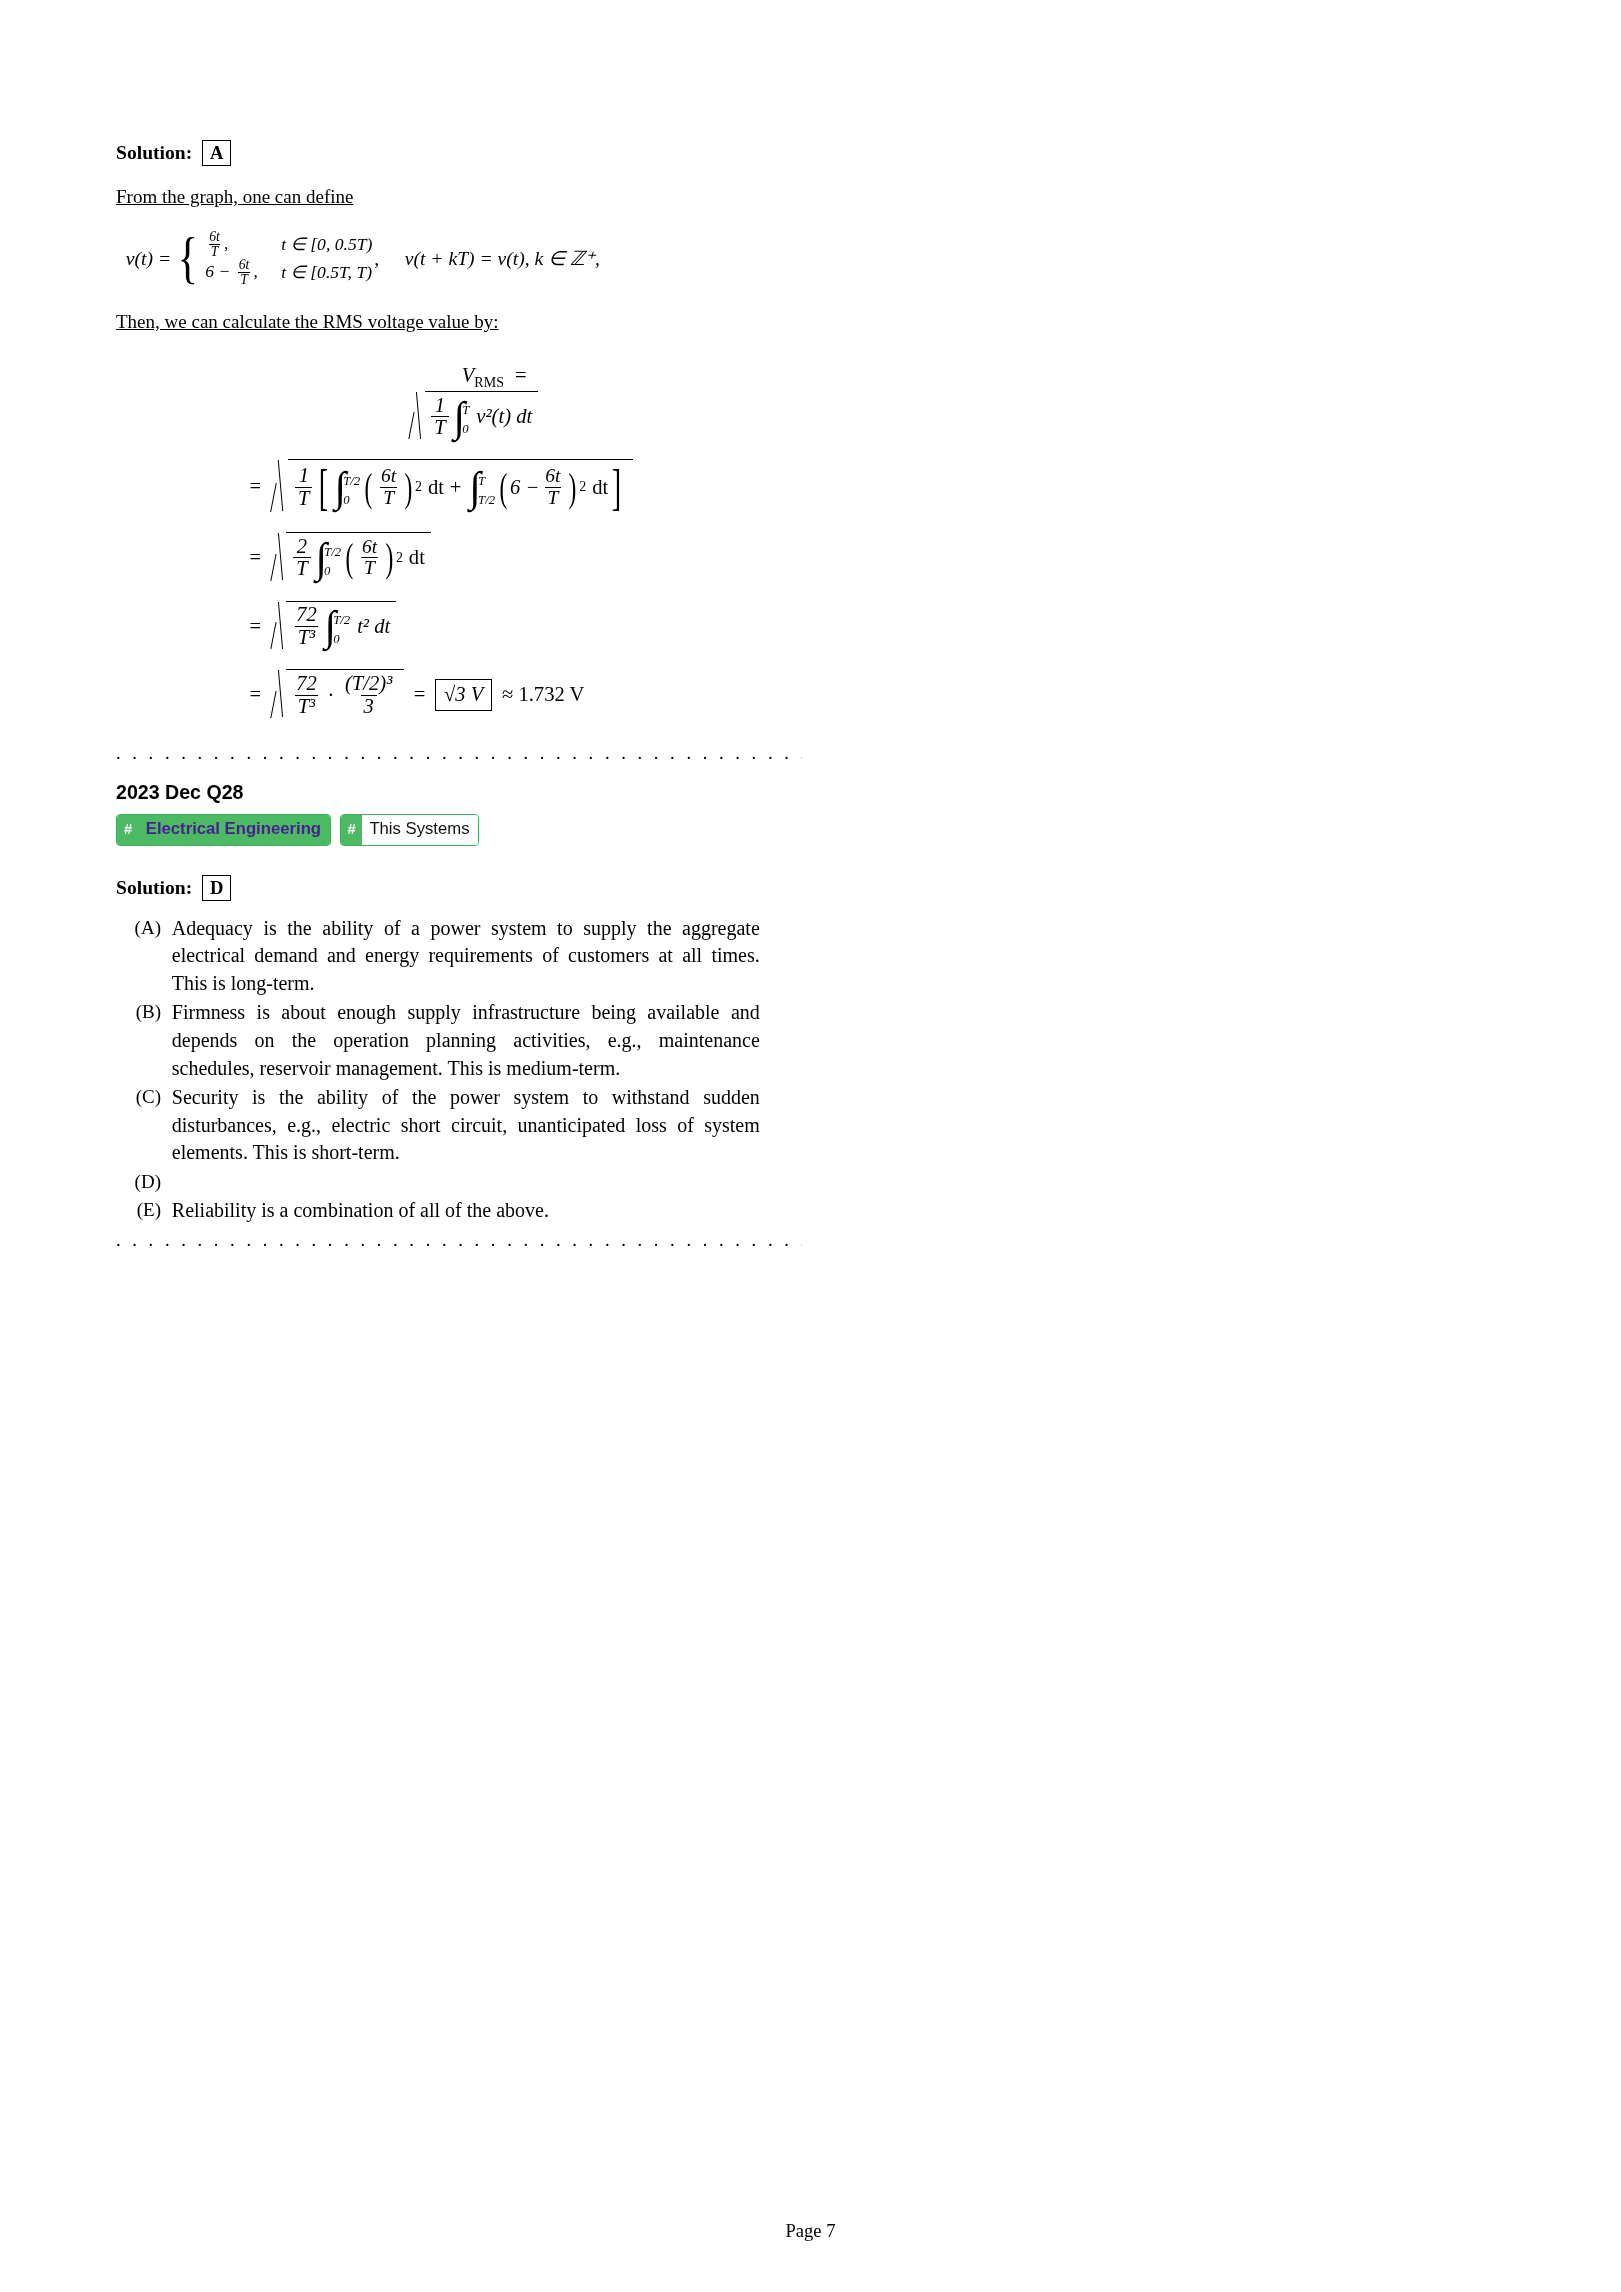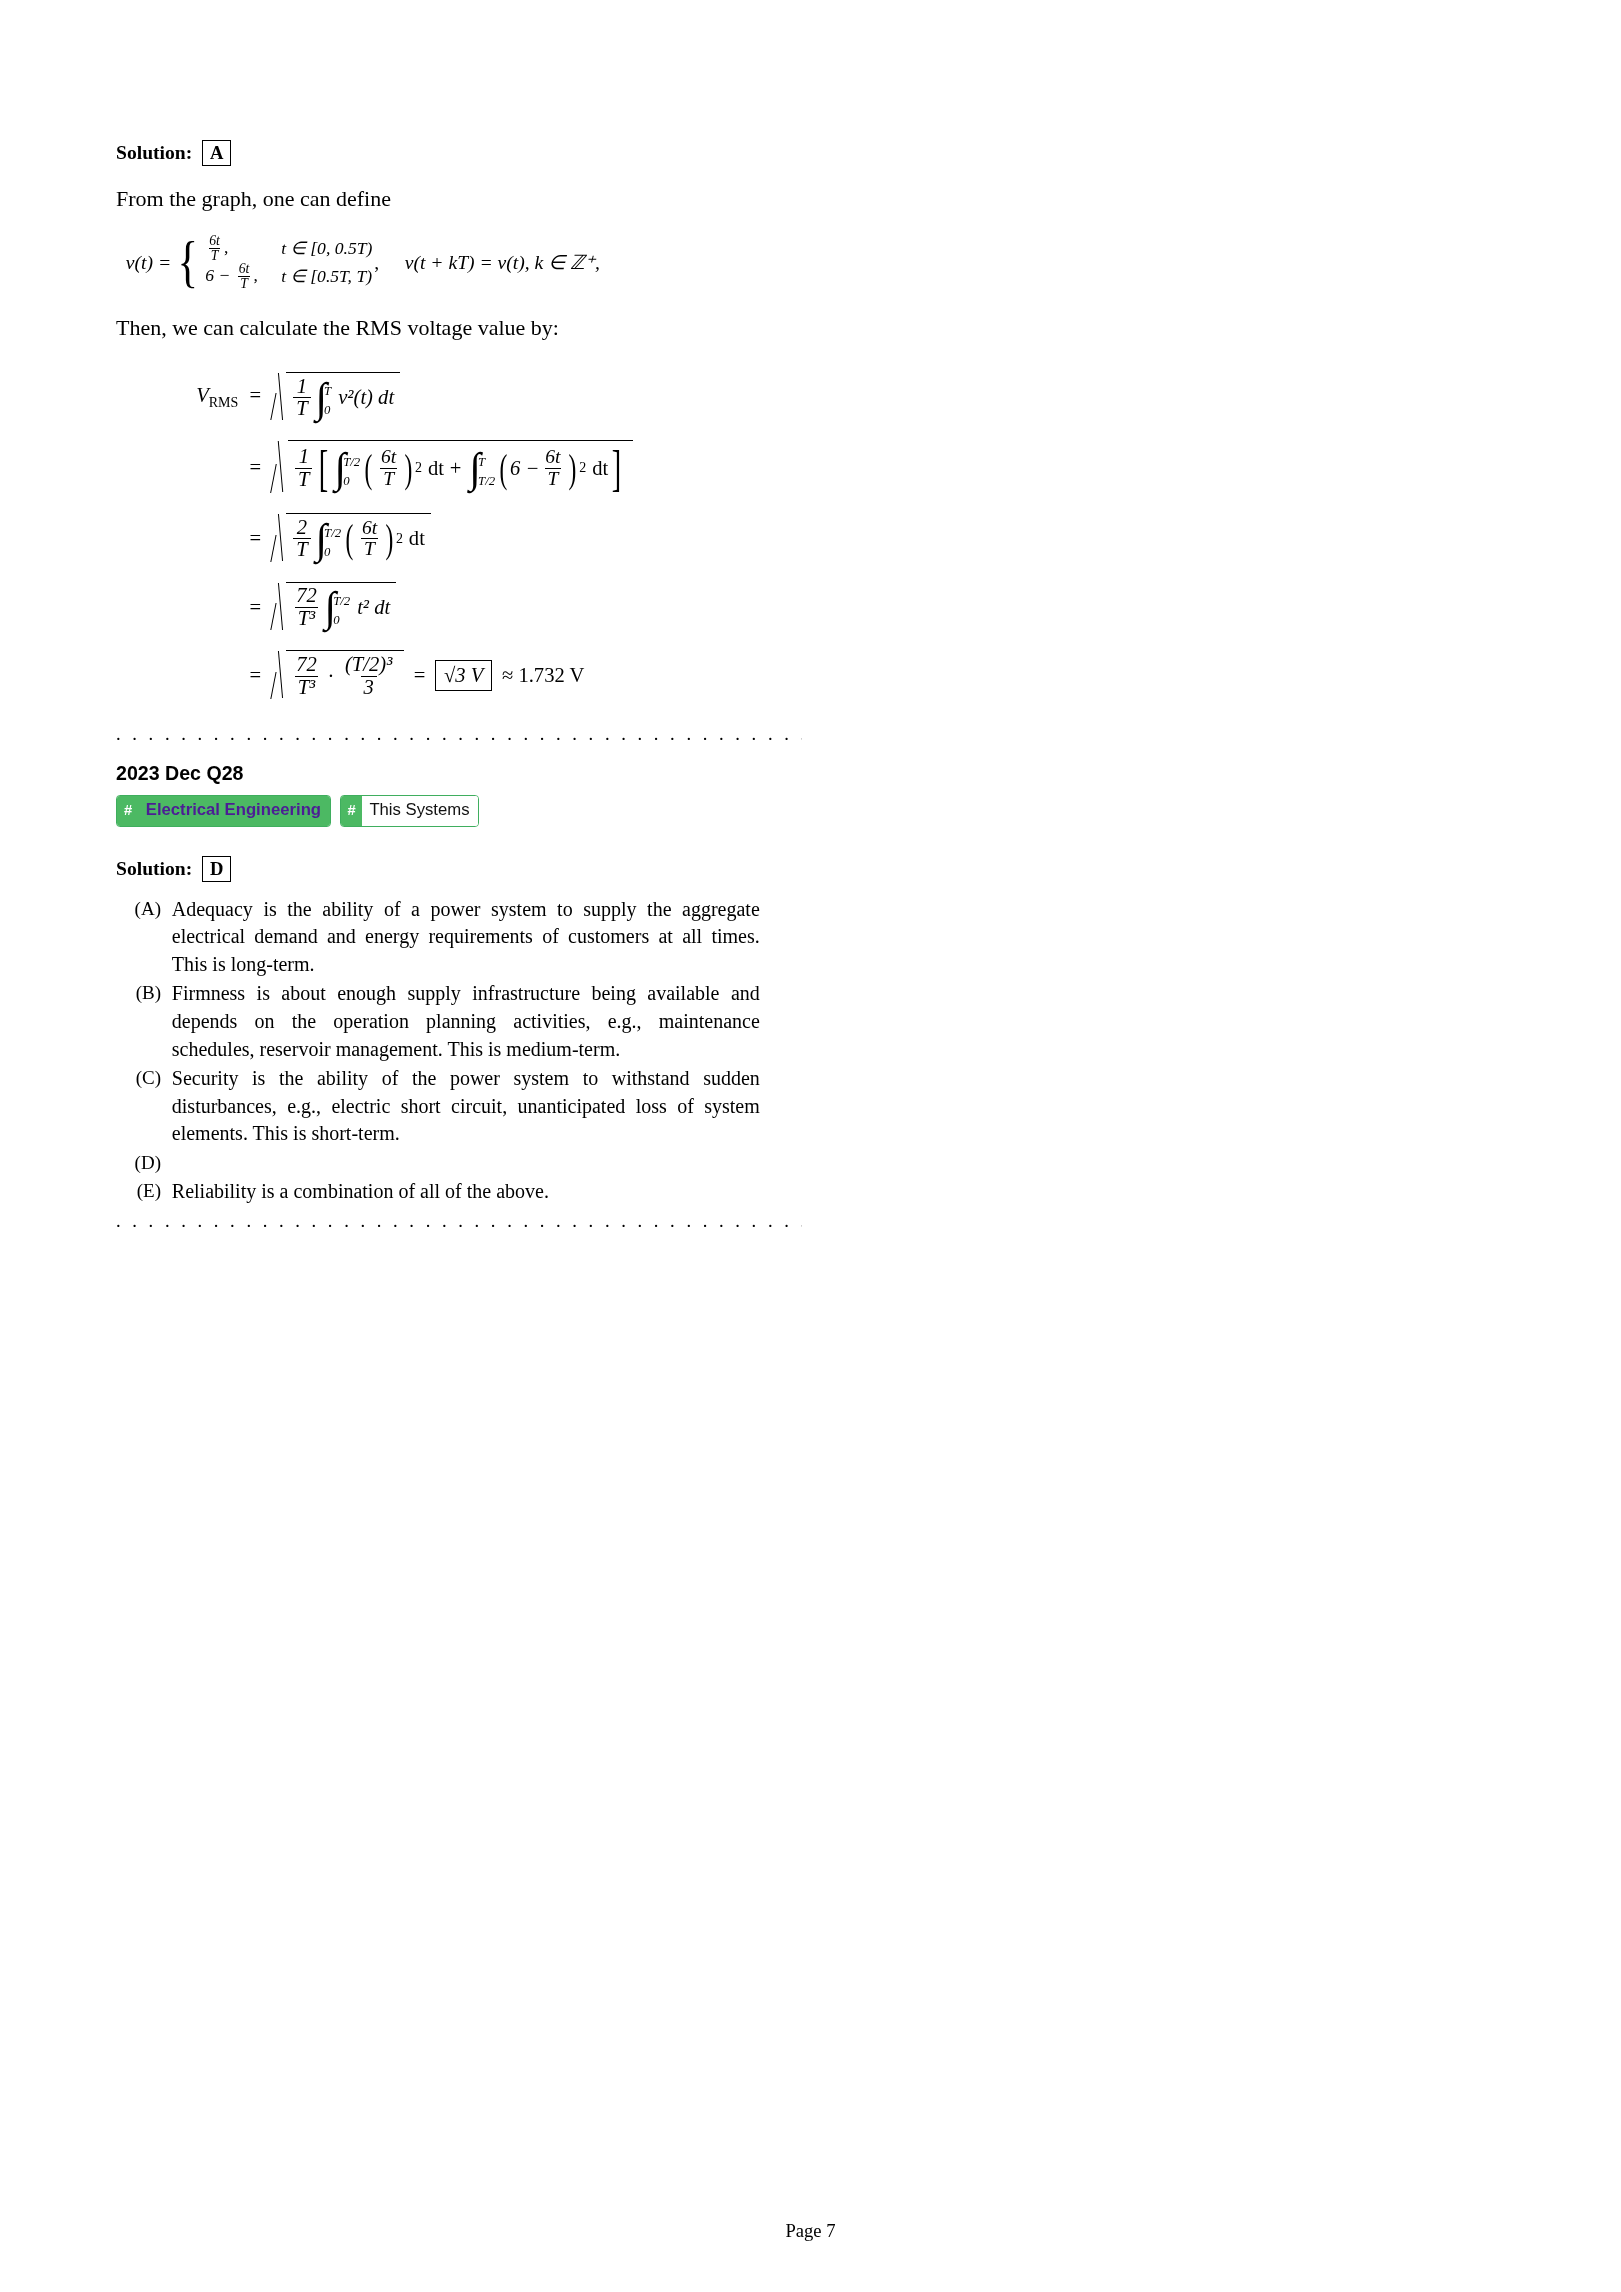--- a/index.html
+++ b/index.html
@@ -24,23 +24,24 @@
   }
   .content {
     position: absolute;
     left: 116px;
     top: 140px;
     width: 686px;
   }
 
   
   .p {
-    font-size: 22px;
+    font-size: 19px;
     line-height: 1.35;
     margin: 0 0 0 0;
+    text-decoration: underline;
   }
 
   
   .solution-line {
     display: flex;
     align-items: center;
     gap: 9.8px;
     margin-bottom: 17.6px;
   }
   .solution-label {
@@ -337,21 +338,21 @@
         </span>
         <span class="upright" style="margin-left:2px;">,</span>
         <span style="margin-left:25.5px;">v(t + kT) = v(t), k ∈ ℤ⁺,</span>
       </div>
     </div>
 
     <p class="p" style="margin-top:23px;">Then, we can calculate the RMS voltage value by:</p>
 
     <div class="mathblock math" style="margin-top:29px;margin-left:29px;">
 
-      <div class="eqline" style="margin-bottom:17.6px;">
+      <div class="eqline" style="margin-bottom:17.6px;flex-direction:column;">
         <span class="lhs">
           <span>V</span><sub class="s upright">RMS</sub>
           <span class="upright" style="margin-left:5.9px;">=</span>
         </span>
         <span class="sqrt-wrap">
           <span class="radsign"></span>
           <span class="radbody">
             <span class="bfrac">
               <span class="num">1</span>
               <span class="den">T</span>

